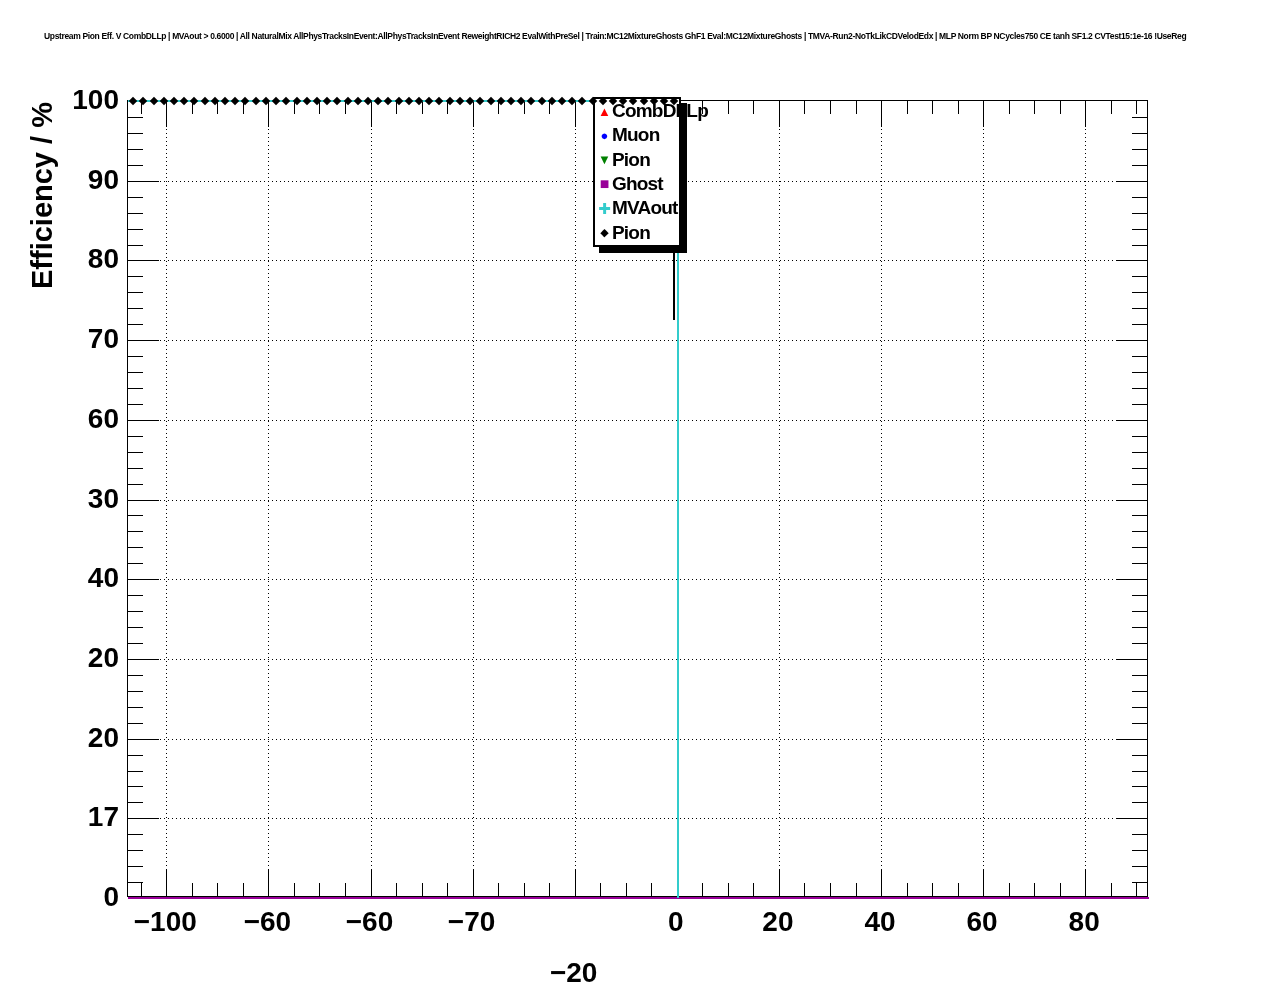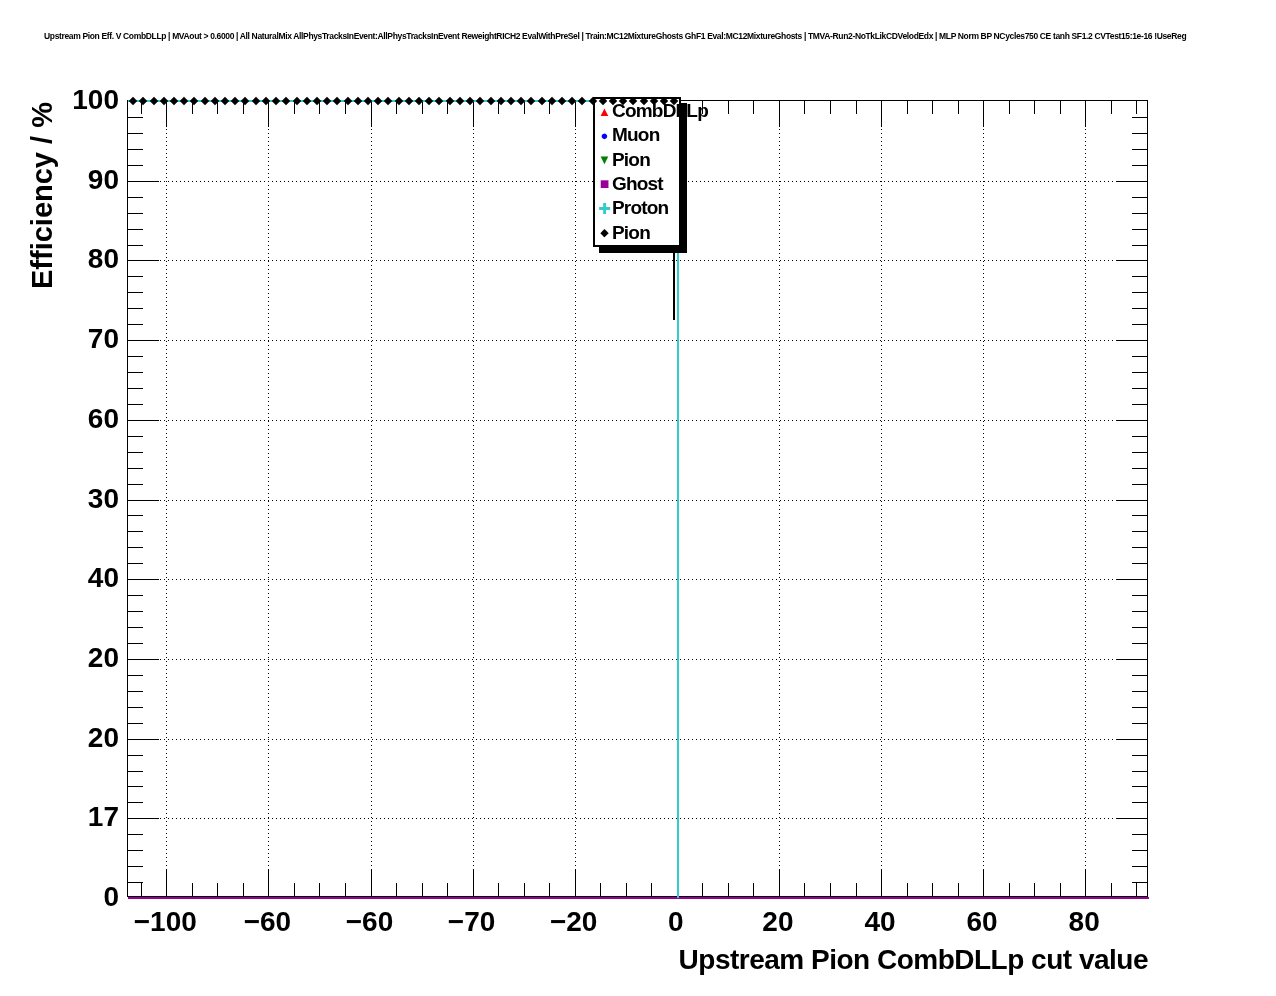--- a/index.html
+++ b/index.html
@@ -308,47 +308,46 @@
       <div class="legend-row">
         <div class="legend-marker" style="color: rgb(0, 128, 0); font-size: 13px;">▼</div>
         <div class="legend-label">Pion</div>
       </div>
       <div class="legend-row">
         <div class="legend-marker" style="color: rgb(153, 0, 153); font-size: 16px;">■</div>
         <div class="legend-label">Ghost</div>
       </div>
       <div class="legend-row">
         <div class="legend-marker" style="color: rgb(51, 204, 204); font-size: 15px;">✚</div>
-        <div class="legend-label">Proton</div>
+        <div class="legend-label">MVAout</div>
       </div>
       <div class="legend-row">
         <div class="legend-marker" style="color: rgb(0, 0, 0); font-size: 11px;">◆</div>
         <div class="legend-label">Pion</div>
       </div>
     </div>
 
   <div id="axis-labels">
       <div class="axis-label x-label" style="left: 105.3px; top: 908px;">−100</div>
       <div class="axis-label x-label" style="left: 207.4px; top: 908px;">−60</div>
       <div class="axis-label x-label" style="left: 309.5px; top: 908px;">−60</div>
       <div class="axis-label x-label" style="left: 411.6px; top: 908px;">−70</div>
-      <div class="axis-label x-label" style="left: 513.7px; top: 908px;">−20</div>
+      <div class="axis-label x-label" style="left: 513.7px; top: 959px;">−20</div>
       <div class="axis-label x-label" style="left: 615.8px; top: 908px;">0</div>
       <div class="axis-label x-label" style="left: 717.9px; top: 908px;">20</div>
       <div class="axis-label x-label" style="left: 820px; top: 908px;">40</div>
       <div class="axis-label x-label" style="left: 922.1px; top: 908px;">60</div>
       <div class="axis-label x-label" style="left: 1024.2px; top: 908px;">80</div>
       <div class="axis-label y-label" style="top: 883px;">0</div>
       <div class="axis-label y-label" style="top: 803.3px;">17</div>
       <div class="axis-label y-label" style="top: 723.6px;">20</div>
       <div class="axis-label y-label" style="top: 643.9px;">20</div>
       <div class="axis-label y-label" style="top: 564.2px;">40</div>
       <div class="axis-label y-label" style="top: 484.5px;">30</div>
       <div class="axis-label y-label" style="top: 404.8px;">60</div>
       <div class="axis-label y-label" style="top: 325.1px;">70</div>
       <div class="axis-label y-label" style="top: 245.4px;">80</div>
       <div class="axis-label y-label" style="top: 165.7px;">90</div>
       <div class="axis-label y-label" style="top: 86px;">100</div>
     </div>
 
-  <div class="x-title">Upstream Pion CombDLLp cut value</div>
 
 </div>
 
 </body></html>

